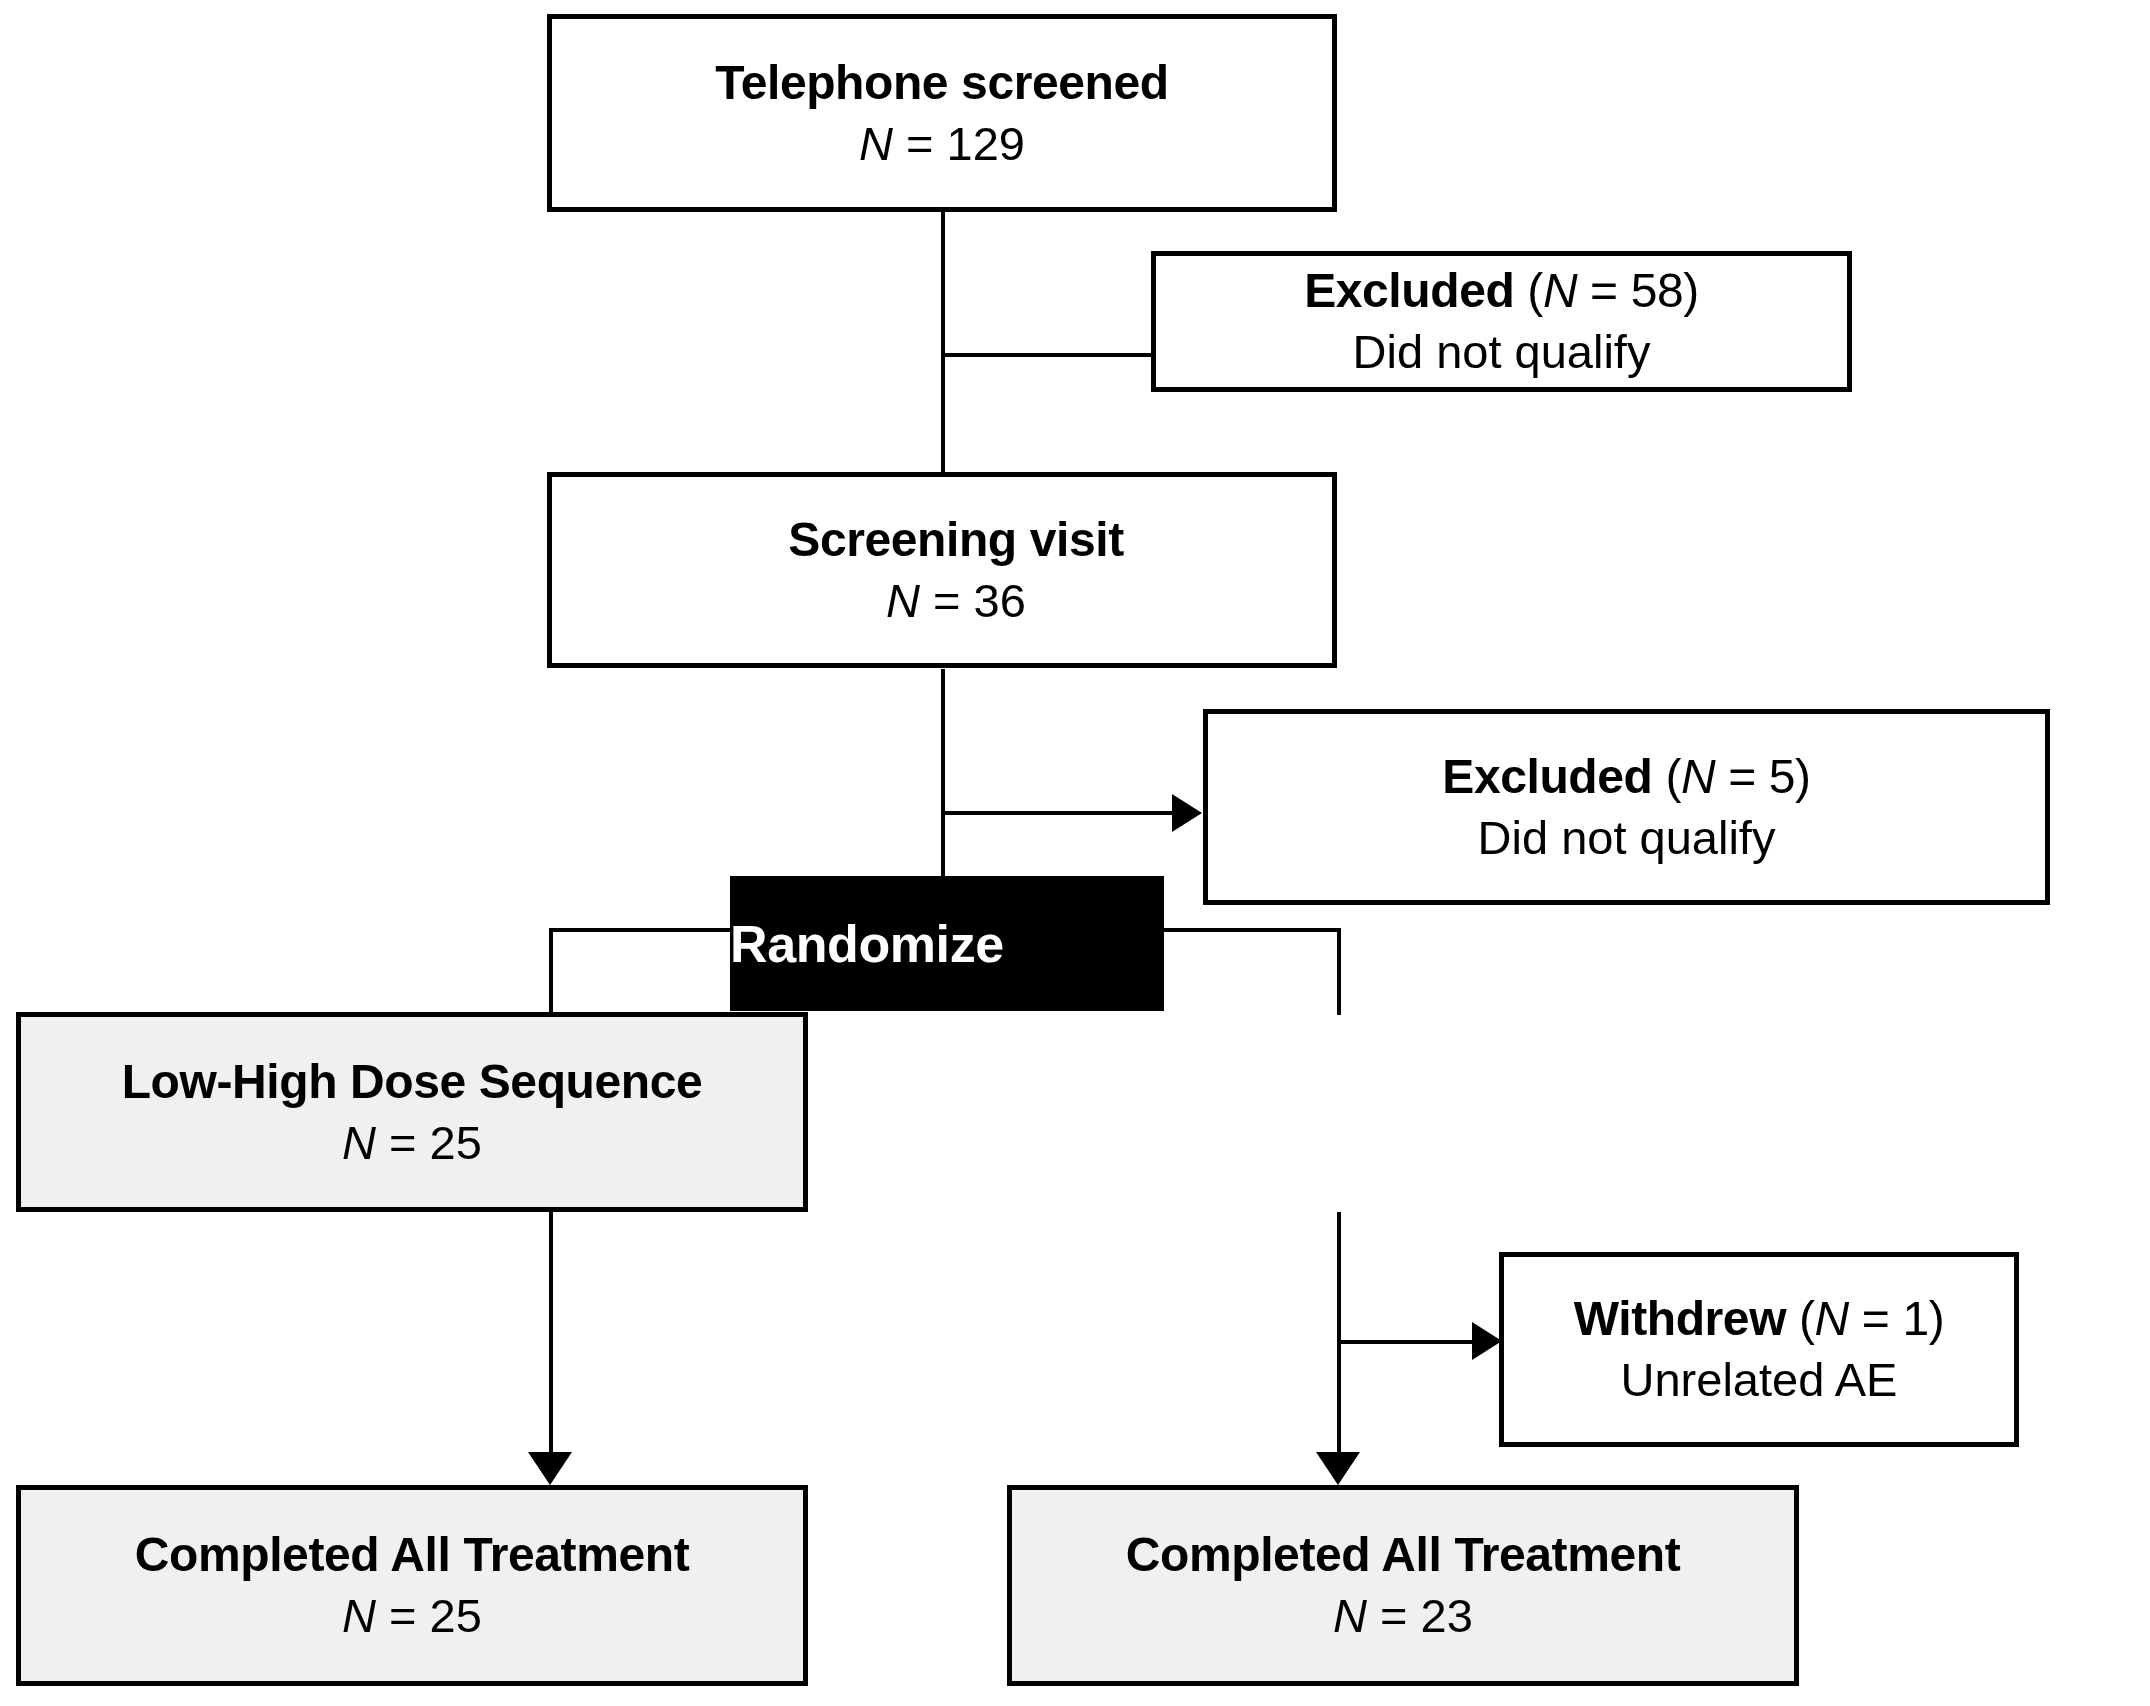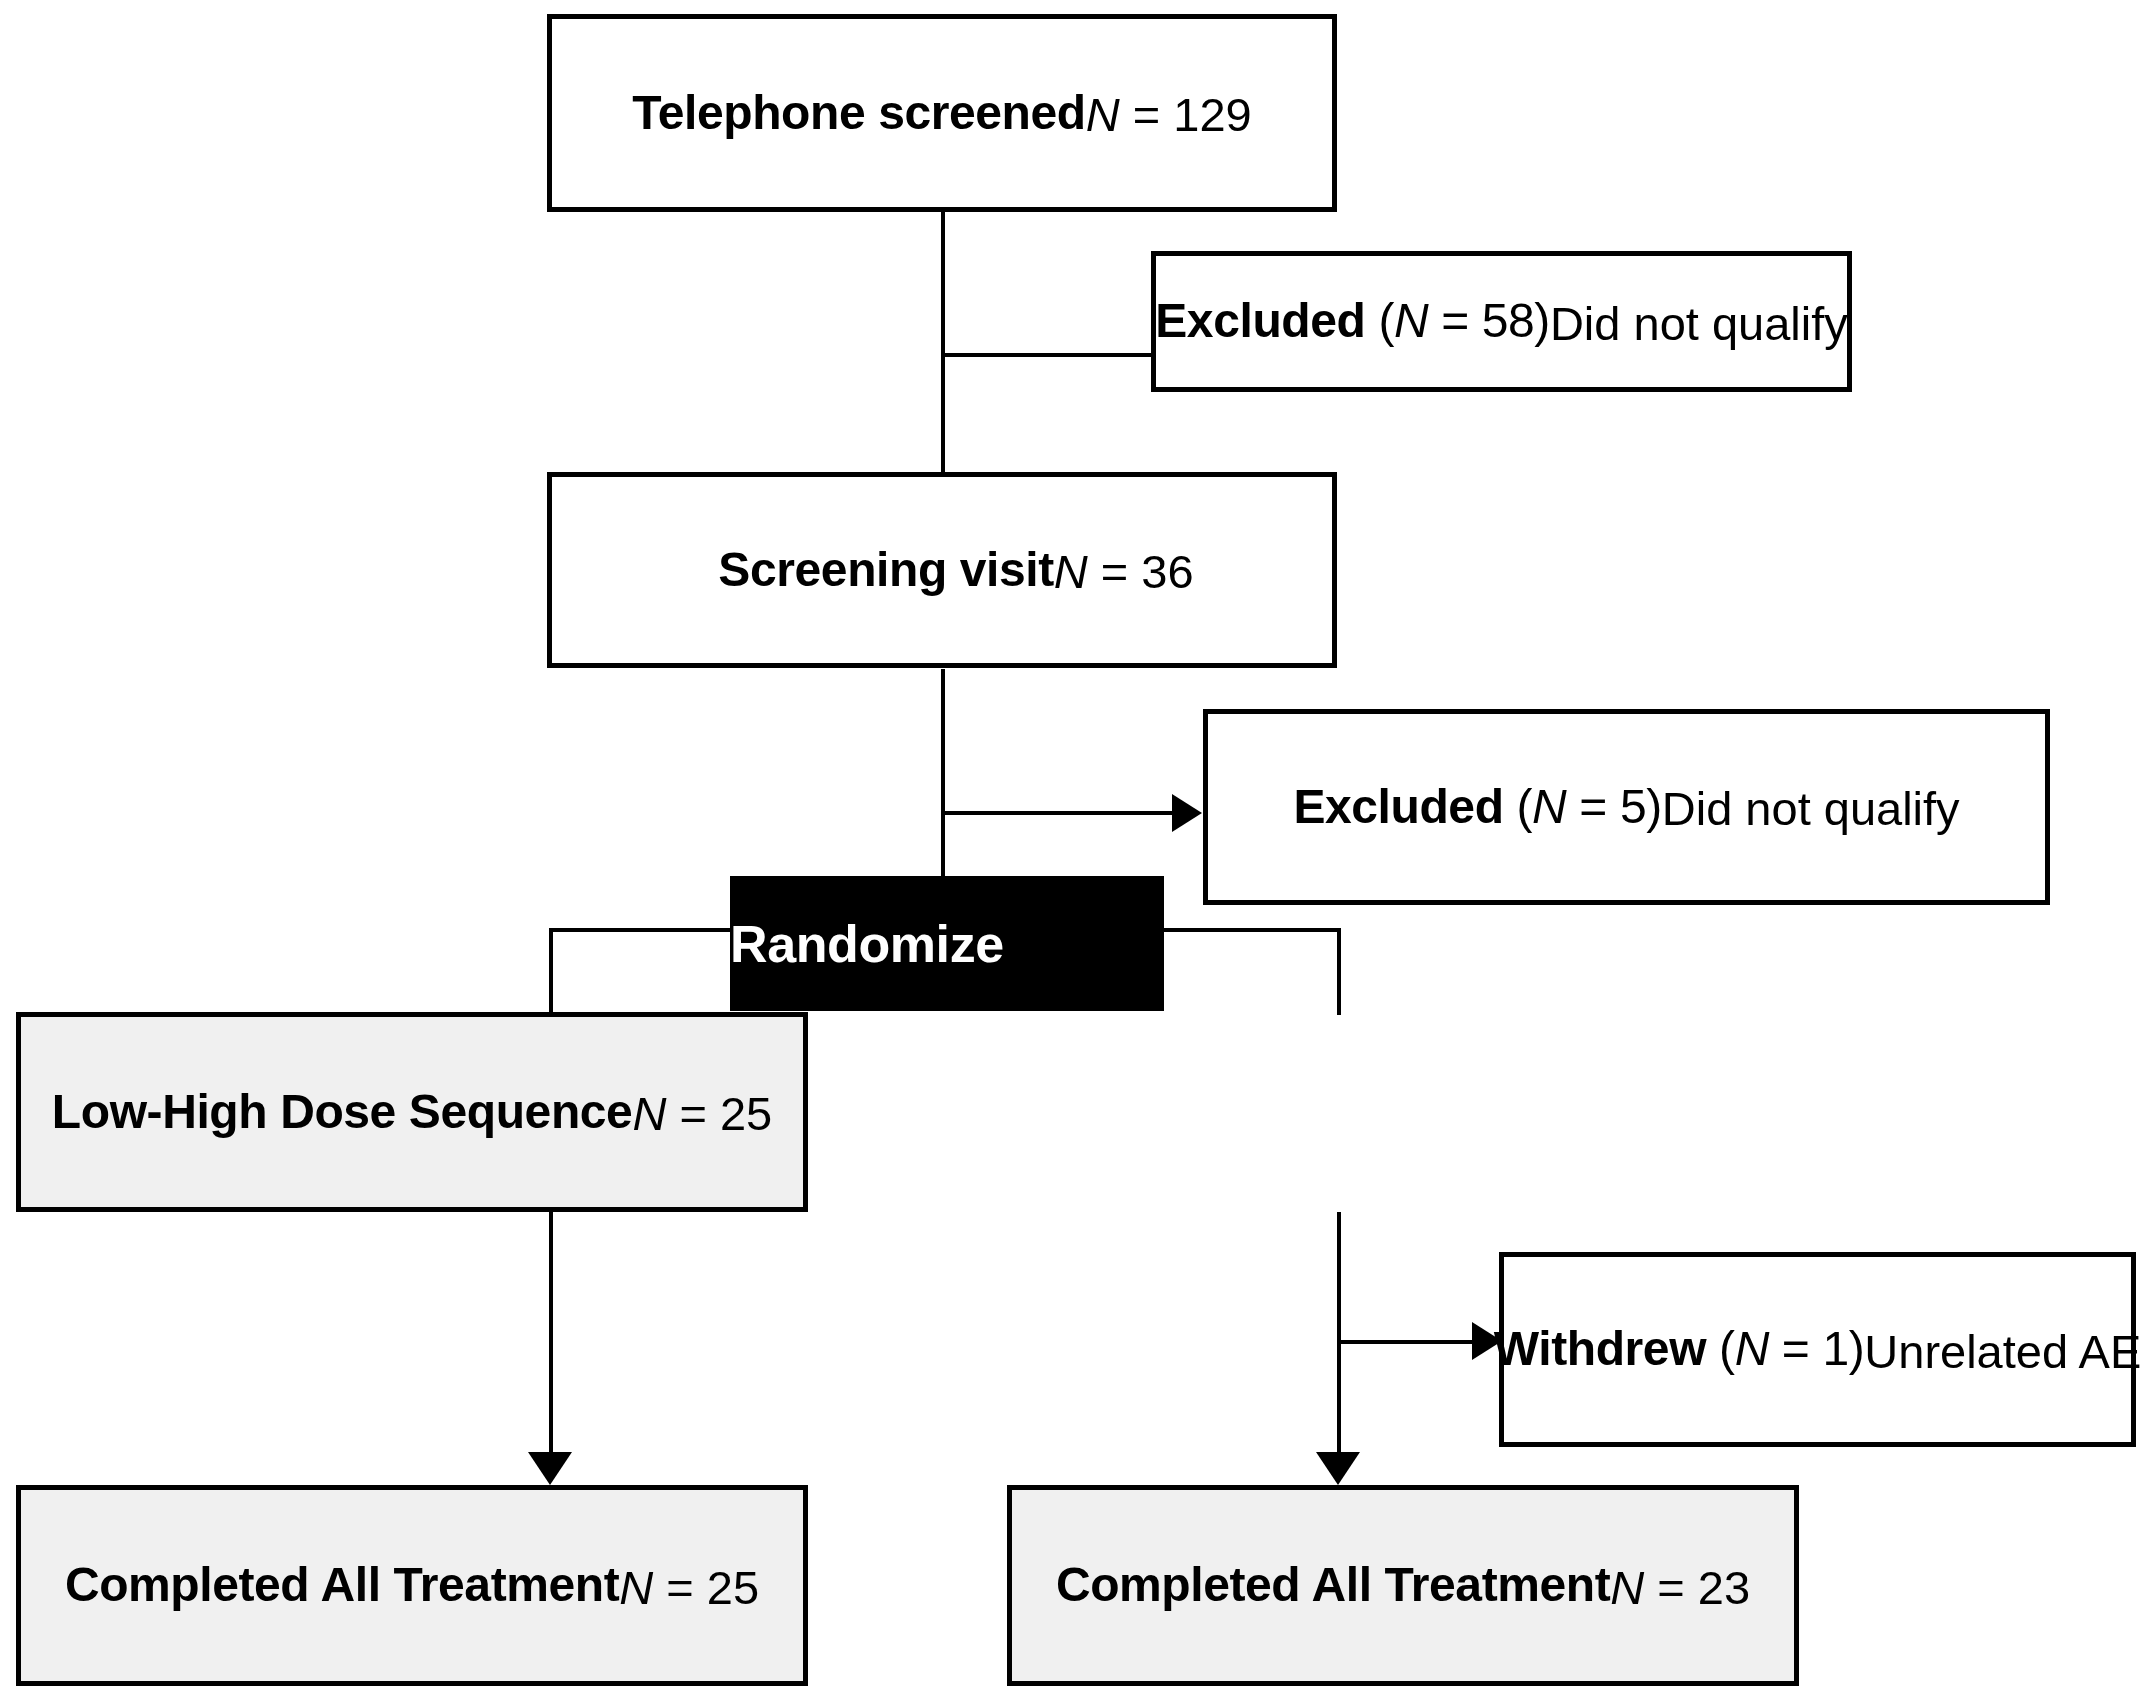--- a/index.html
+++ b/index.html
@@ -16,21 +16,21 @@
     overflow: hidden;
   }
 
   
   .node {
     position: absolute;
     box-sizing: border-box;
     border: 5.1px solid #000000;
     background: #ffffff;
     display: flex;
-    flex-direction: row;
+    flex-direction: column;
     align-items: center;
     justify-content: center;
     text-align: center;
     z-index: 3;
     line-height: 1.18;
   }
   .node.shaded { background: #f0f0f0; }
   .node .l1 {
     font-weight: bold;
     font-size: 48px;
@@ -162,21 +162,21 @@
   </div>
 
   <div class="node shaded" style="left:16px; top:1012px; width:792px; height:200px;">
     <div class="l1">Low-High Dose Sequence</div>
     <div class="l2">
       <span class="nv">N</span><span> = 25</span>
     </div>
   </div>
 
 
-  <div class="node" style="left:1499px; top:1252px; width:637px; height:195px;">
+  <div class="node" style="left:1499px; top:1252px; width:520px; height:195px;">
     <div class="l1">
       <span>Withdrew </span><span class="reg">(</span><span class="nv">N</span><span class="reg"> = 1)</span>
     </div>
     <div class="l2">Unrelated AE</div>
   </div>
 
   <div class="node shaded" style="left:16px; top:1485px; width:792px; height:201px;">
     <div class="l1">Completed All Treatment</div>
     <div class="l2">
       <span class="nv">N</span><span> = 25</span>

